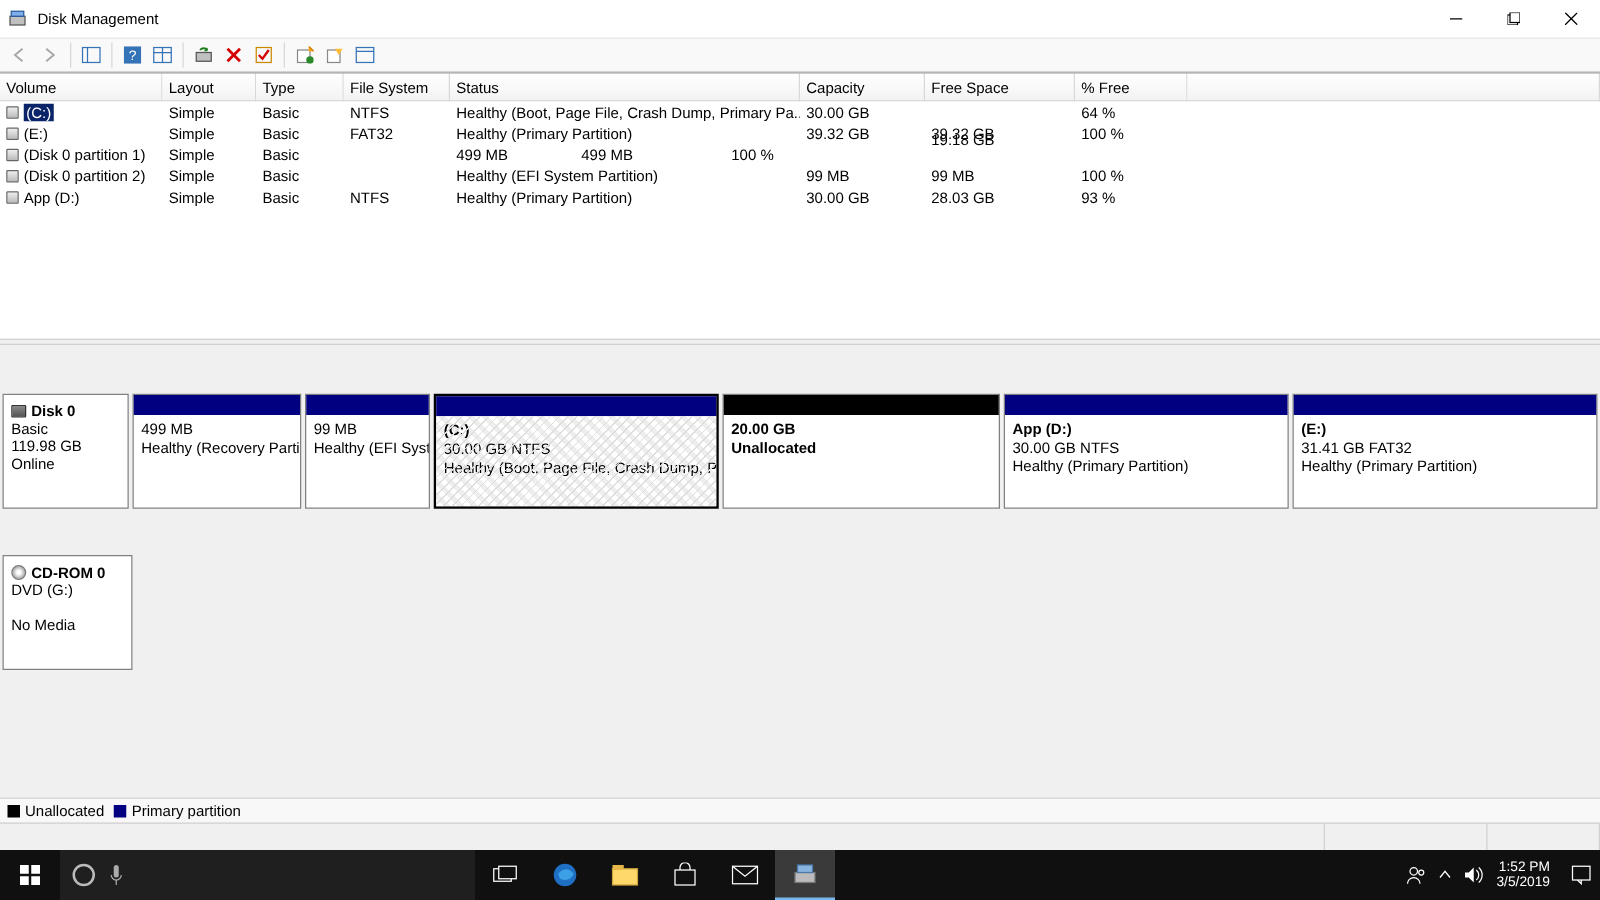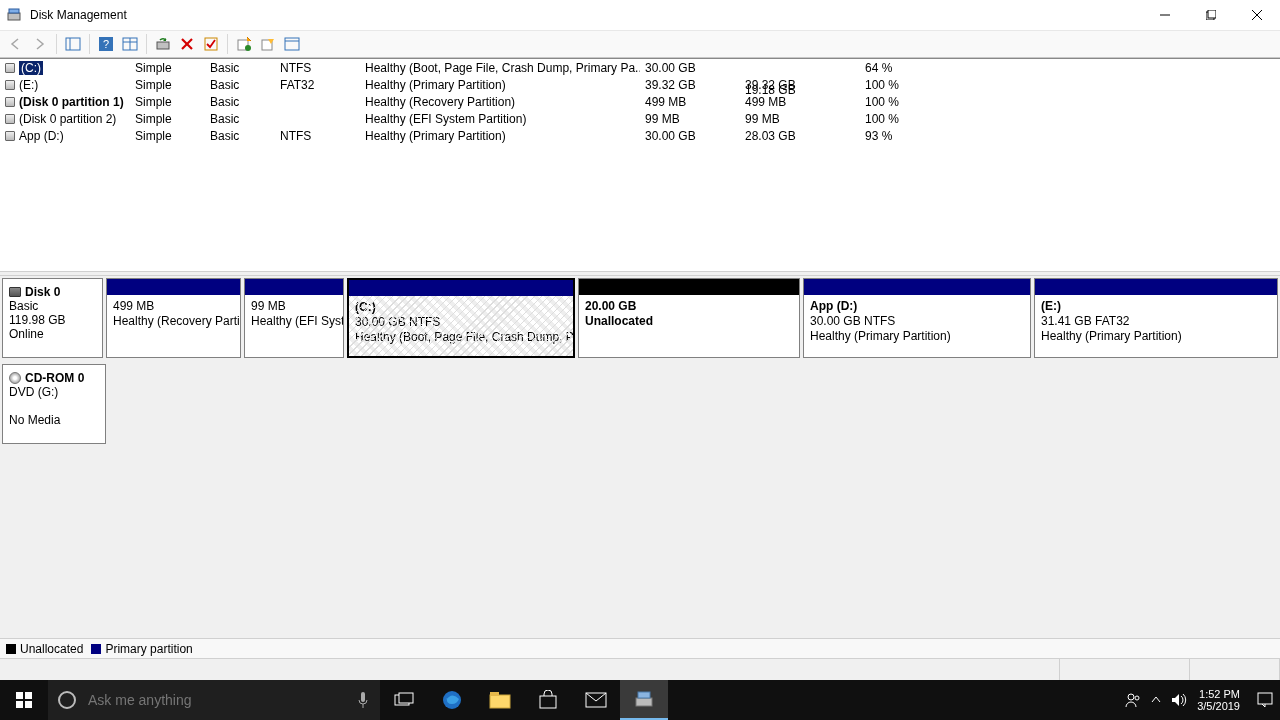--- a/index.html
+++ b/index.html
@@ -24,21 +24,21 @@
   .colheaders { display:flex; height:22px; background:#fff; font-weight:400; }
   .colheaders .ch { border-right:1px solid #d8d8d8; border-bottom:1px solid #d8d8d8; padding:2px 5px; background:linear-gradient(#fff,#f3f3f3); display:flex; align-items:center; overflow:hidden; white-space:nowrap; }
   .rows { flex:1; overflow:hidden; }
   .vrow { display:flex; height:17px; align-items:center; }
   .vrow .cell { padding:0 5px; height:17px; display:flex; align-items:center; overflow:hidden; white-space:nowrap; text-overflow:ellipsis; }
   .vrow.selected .cell.first span.sel { background:#0a246a; color:#fff; padding:0 2px; }
   .diskglyph { width:10px; height:10px; border:1px solid #666; border-radius:1px; background:linear-gradient(#eee,#bbb); margin-right:4px; flex:none; }
   .splitter-h { height:5px; background:#f0f0f0; border-top:1px solid #d0d0d0; border-bottom:1px solid #d0d0d0; cursor:row-resize; }
   
   .grapharea { flex:1; min-height:0; overflow:auto; background:#f0f0f0; padding:2px; }
-  .diskrow { display:flex; height:80px; margin-bottom:6px; }
+  .diskrow { display:flex; height:92px; margin-bottom:6px;margin-top:37px; }
   .diskinfo { width:104px; background:#fff; border:1px solid #808080; padding:6px 6px; display:flex; flex-direction:column; gap:0; }
   .diskinfo .dname { font-weight:bold; display:flex; align-items:center; gap:4px; }
   .dglyph { width:12px; height:10px; background:linear-gradient(#888,#555); border:1px solid #333; border-radius:1px; }
   .cdglyph { width:12px; height:12px; border-radius:50%; background:radial-gradient(circle,#fff 20%,#bbb 60%,#999); border:1px solid #777; }
   .partstrip { flex:1; display:flex; gap:3px; margin-left:3px; }
   .part { display:flex; flex-direction:column; border:1px solid #808080; background:#fff; min-width:0; }
   .part .pbar { height:16px; background:#000080; }
   .part.unalloc .pbar { background:#000; }
   .part .pbody { flex:1; padding:4px 6px; font-size:12px; line-height:15px; overflow:hidden; white-space:nowrap; }
   .part .ptitle { font-weight:bold; }
@@ -171,20 +171,31 @@
       </div>
     <div class="tbtn">
         <svg width="16" height="14">
           <rect x="1" y="1" width="14" height="12" fill="none" stroke="#3573b8"></rect>
           <line x1="1" y1="4" x2="15" y2="4" stroke="#3573b8"></line>
         </svg>
       </div>
   </div>
 
   <div class="listarea">
+    <div class="colheaders" id="colheaders">
+        <div class="ch" style="width: 130px;">Volume</div>
+        <div class="ch" style="width: 75px;">Layout</div>
+        <div class="ch" style="width: 70px;">Type</div>
+        <div class="ch" style="width: 85px;">File System</div>
+        <div class="ch" style="width: 280px;">Status</div>
+        <div class="ch" style="width: 100px;">Capacity</div>
+        <div class="ch" style="width: 120px;">Free Space</div>
+        <div class="ch" style="width: 90px;">% Free</div>
+        <div class="ch" style="flex: 1 1 0%;"></div>
+      </div>
     <div class="rows" id="vrows">
         <div class="vrow selected">
           <div class="cell first" style="width: 130px;">
             <span class="diskglyph"></span>
             <span class="sel">(C:)</span>
           </div>
           <div class="cell" style="width: 75px;">Simple</div>
           <div class="cell" style="width: 70px;">Basic</div>
           <div class="cell" style="width: 85px;">NTFS</div>
           <div class="cell" style="width: 280px;">Healthy (Boot, Page File, Crash Dump, Primary Pa...</div>
@@ -199,28 +210,27 @@
           </div>
           <div class="cell" style="width: 75px;">Simple</div>
           <div class="cell" style="width: 70px;">Basic</div>
           <div class="cell" style="width: 85px;">FAT32</div>
           <div class="cell" style="width: 280px;">Healthy (Primary Partition)</div>
           <div class="cell" style="width: 100px;">39.32 GB</div>
           <div class="cell" style="width: 120px;">39.32 GB</div>
           <div class="cell" style="width: 90px;">100 %</div>
         </div>
         <div class="vrow">
-          <div class="cell first" style="width: 130px; font-weight: bold;">
+          <div class="cell first" style="width: 130px;">
             <span class="diskglyph"></span>
             <span>(Disk 0 partition 1)</span>
           </div>
           <div class="cell" style="width: 75px;">Simple</div>
           <div class="cell" style="width: 70px;">Basic</div>
           <div class="cell" style="width: 85px;"></div>
-          <div class="cell" style="width: 280px;">Healthy (Recovery Partition)</div>
           <div class="cell" style="width: 100px;">499 MB</div>
           <div class="cell" style="width: 120px;">499 MB</div>
           <div class="cell" style="width: 90px;">100 %</div>
         </div>
         <div class="vrow">
           <div class="cell first" style="width: 130px;">
             <span class="diskglyph"></span>
             <span>(Disk 0 partition 2)</span>
           </div>
           <div class="cell" style="width: 75px;">Simple</div>
@@ -343,21 +353,20 @@
     <div class="start">
       <svg width="16" height="16">
           <rect x="0" y="0" width="7" height="7" fill="#fff"></rect>
           <rect x="9" y="0" width="7" height="7" fill="#fff"></rect>
           <rect x="0" y="9" width="7" height="7" fill="#fff"></rect>
           <rect x="9" y="9" width="7" height="7" fill="#fff"></rect>
         </svg>
     </div>
     <div class="search">
       <span class="cortana-circle"></span>
-      <input placeholder="Ask me anything" style="">
       <svg width="14" height="20">
           <rect x="5" y="2" width="4" height="10" rx="2" fill="#aaa"></rect>
           <path d="M3 10 a4 4 0 0 0 8 0" fill="none" stroke="#aaa"></path>
           <line x1="7" y1="14" x2="7" y2="18" stroke="#aaa"></line>
         </svg>
     </div>
     <div class="task-icons">
       <div class="ticon">
           <svg width="20" height="16">
             <rect x="1" y="3" width="14" height="10" fill="none" stroke="#fff"></rect>

